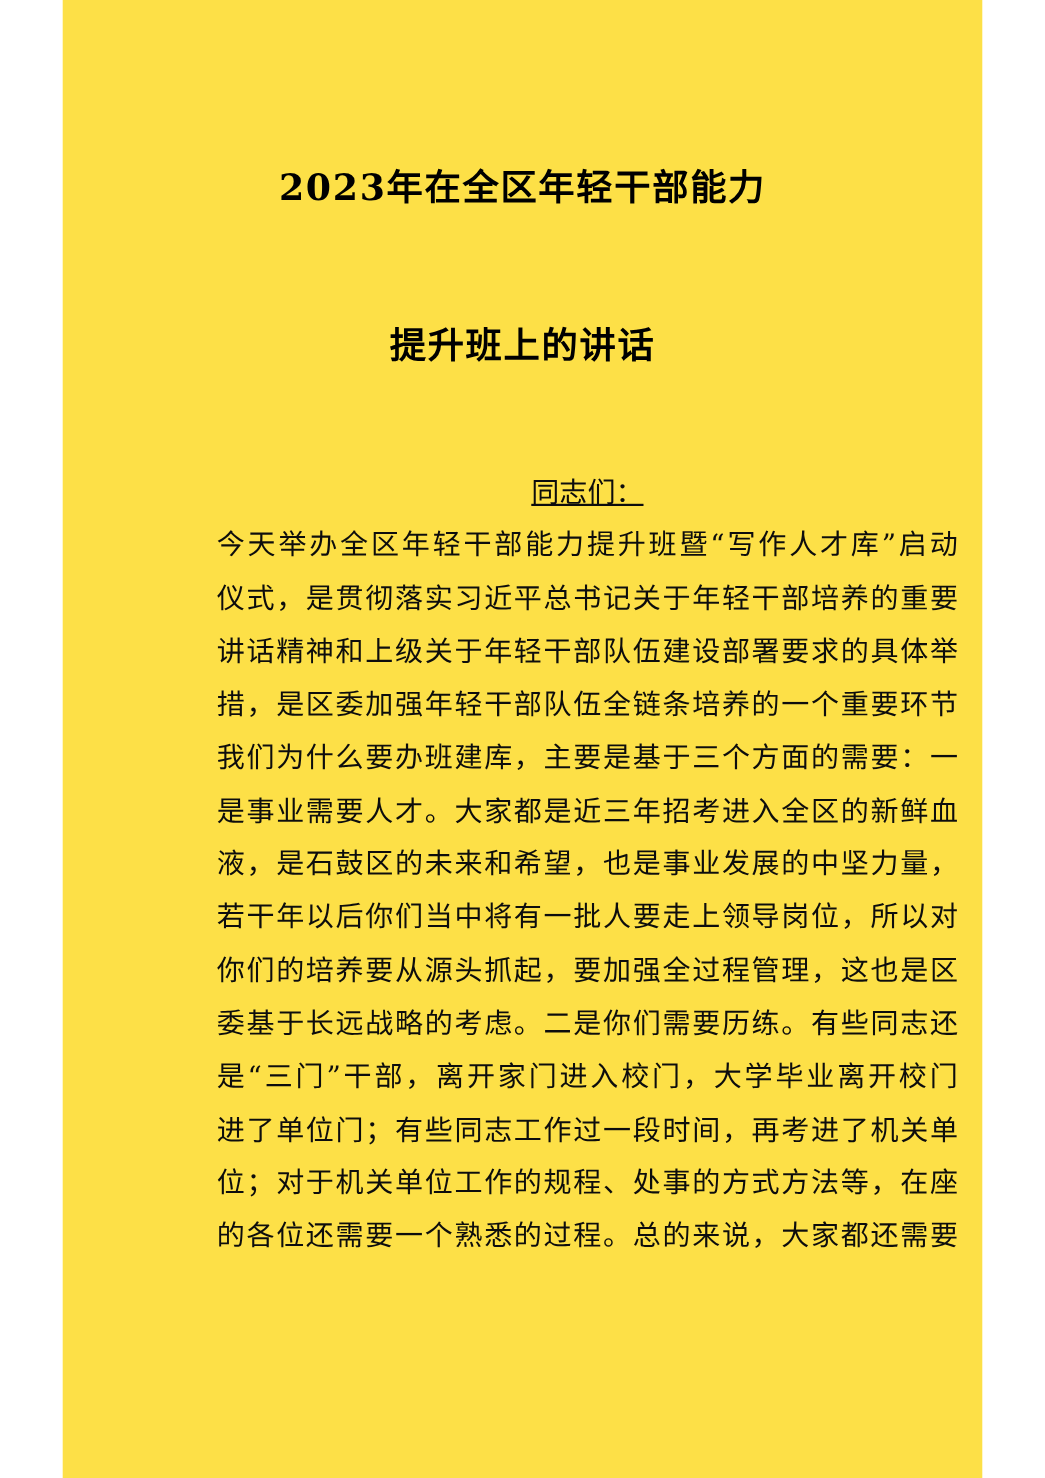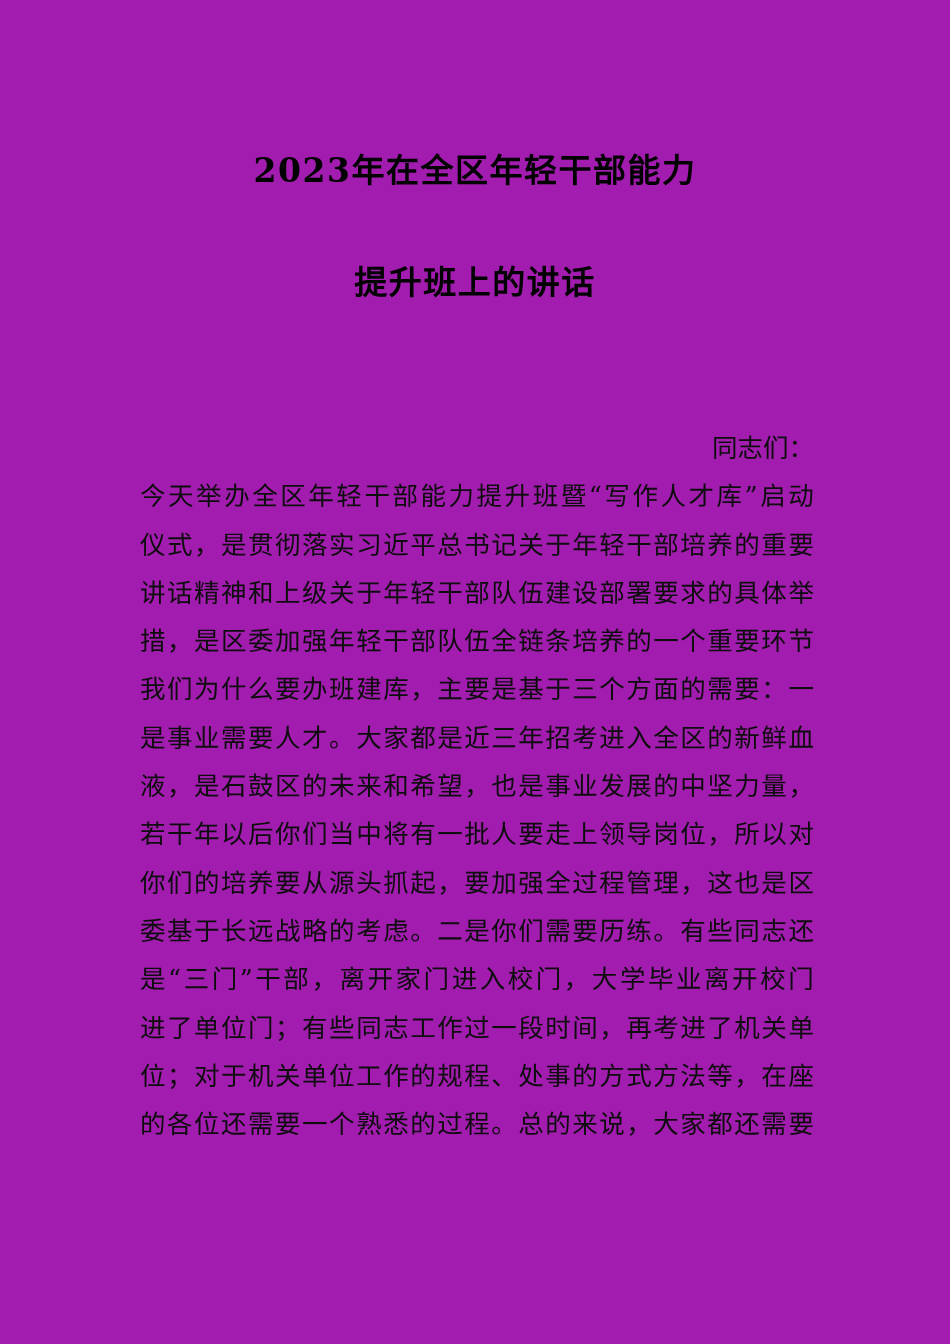--- a/index.html
+++ b/index.html
@@ -4,24 +4,24 @@
 <title>Document</title>
 <style>
   html, body {
     margin: 0;
     padding: 0;
     background: #ffffff;
   }
 
   .page {
     position: relative;
-    width: 950px;
+    width: 836px;
     height: 1344px;
     margin: 0 auto;
-    background: #a21caf;
+    background: #fde047;
     overflow: hidden;
     box-sizing: border-box;
     font-family: "DejaVu Sans", "Liberation Sans", sans-serif;
     color: #000000;
   }
 
   
   .doc-title {
     position: absolute;
     left: 0;
@@ -35,21 +35,21 @@
     font-family: "DejaVu Serif", "Liberation Serif", serif;
     font-weight: 700;
     font-size: 33px;
     line-height: 46px;
     letter-spacing: 1.5px;
     color: #000000;
     white-space: nowrap;
   }
 
   .title-line.line-2 {
-    margin-top: 66px;
+    margin-top: 97px;
   }
 
   
   .doc-body {
     position: absolute;
     left: 140px;
     top: 424px;
     width: 674px;
   }
 
@@ -58,21 +58,22 @@
     font-family: "DejaVu Serif", "Liberation Serif", serif;
     font-size: 25.5px;
     line-height: 48.3px;
     color: #0d0d0d;
     white-space: nowrap;
     letter-spacing: 0;
   }
 
   
   .body-line.salutation {
-    text-align: right;
+    text-align: center;
+    text-decoration: underline;
   }
 
   
   .body-line.justified {
     display: flex;
     justify-content: space-between;
   }
 
   .body-line.justified > .ch {
     display: inline-block;

